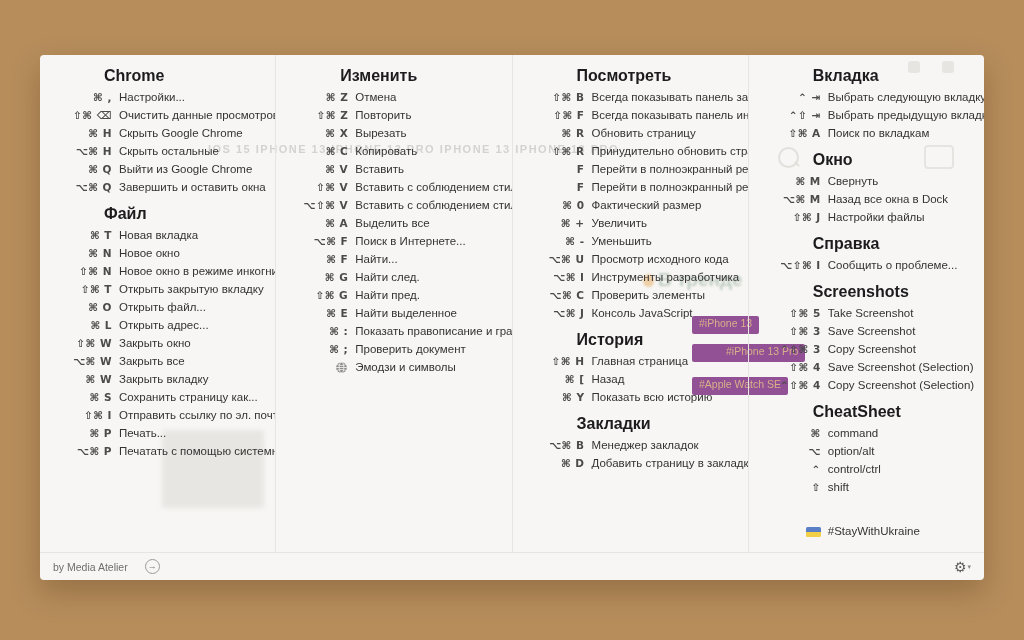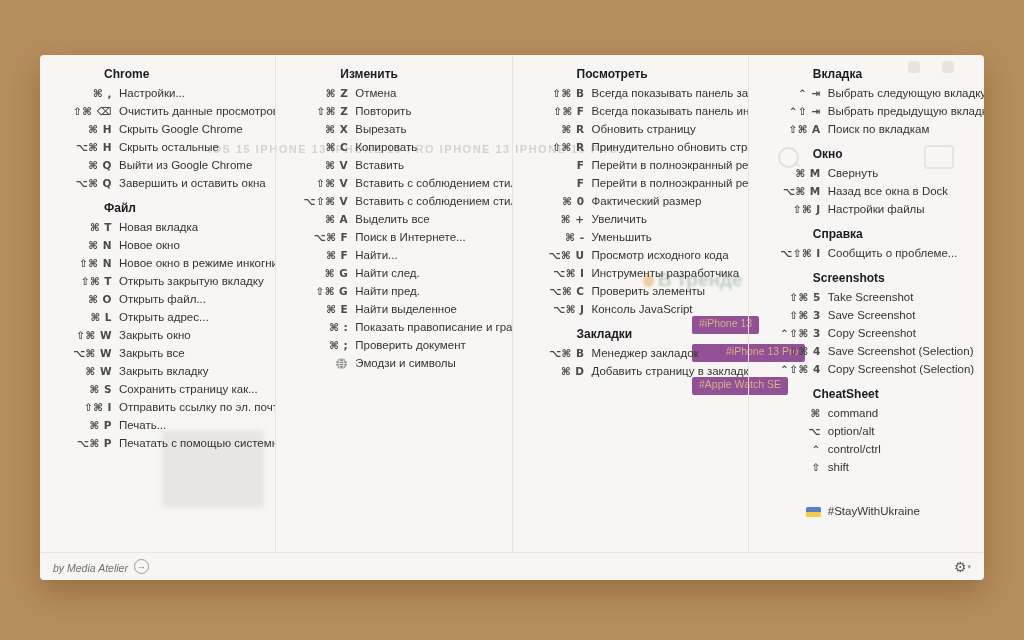--- a/index.html
+++ b/index.html
@@ -24,34 +24,34 @@
   .ghost-flame{left:603px;top:219px;width:11px;height:13px;background:#e8b06a;border-radius:50% 50% 45% 45%;opacity:.55;filter:blur(1.2px);}
   .ghost-trending{left:618px;top:214px;font-size:19px;font-weight:bold;color:#9fb3a4;opacity:.6;filter:blur(1px);white-space:nowrap;}
   .ghost-tag{left:652px;height:17px;padding:1px 7px 0;border-radius:2px;background:#701a75;opacity:.75;
     font-size:10.5px;color:#cf9a66;white-space:nowrap;filter:blur(.7px);}
   .ghost-photo{left:122px;top:375px;width:102px;height:78px;background:#dcd9d5;opacity:.55;filter:blur(2.5px);border-radius:3px;}
   .ghost-dot{top:6px;width:12px;height:12px;border-radius:3px;background:#e4e2de;opacity:.8;}
   
   .cols{position:absolute;left:0;right:0;top:0;bottom:27px;display:flex;z-index:1;}
   .col{flex:1 1 0;min-width:0;border-right:1px solid #e6e5e2;padding-top:8px;overflow:hidden;}
   .col:last-child{border-right:none;}
-  .sec-title{font-size:12px;font-weight:bold;color:#1c1c1e;margin:9px 0 3px 64px;white-space:nowrap;}
+  .sec-title{font-size:16px;font-weight:bold;color:#1c1c1e;margin:9px 0 3px 64px;white-space:nowrap;}
   .section:first-child .sec-title{margin-top:4px;}
   .row{display:flex;align-items:center;height:18px;}
   .keys{flex:0 0 72px;text-align:right;font-family:"DejaVu Sans",sans-serif;
     font-size:10.5px;font-weight:600;color:#4b4b4b;letter-spacing:.5px;white-space:nowrap;}
   .keys svg,.keys .flagbox{vertical-align:-2px;}
   .label{margin-left:7px;font-size:11.5px;color:#333;white-space:nowrap;}
   .flagbox{display:inline-block;width:15px;height:10px;border-radius:1.5px;overflow:hidden;}
   .flagbox .b{height:5px;background:#5b7fc7;}
   .flagbox .y{height:5px;background:#f2cf46;}
   
   .footer{position:absolute;left:0;right:0;bottom:0;height:27px;border-top:1px solid #e6e5e2;
     display:flex;align-items:center;padding:0 13px;z-index:2;}
-  .credit{display:flex;align-items:flex-end;gap:6px;font-size:10.5px;color:#6e6e6e;cursor:pointer;font-style:italic;}
+  .credit{display:flex;align-items:center;gap:17px;font-size:10.5px;color:#6e6e6e;cursor:pointer;}
   .arrow-circle{display:inline-flex;align-items:center;justify-content:center;width:13px;height:13px;
     border:1px solid #9a9a9a;border-radius:50%;font-size:9px;color:#7a7a7a;line-height:1;}
   .spacer{flex:1;}
   .gear{display:flex;align-items:center;gap:1px;cursor:pointer;color:#5c5c5c;}
   .gear .g{font-family:"DejaVu Sans",sans-serif;font-size:14px;line-height:1;}
   .gear .caret{font-size:7px;color:#8a8a8a;}
 </style>
 </head>
 <body>
 
@@ -280,20 +280,35 @@
           <div class="row">
             <span class="keys">⌥⌘ C</span>
             <span class="label">Проверить элементы</span>
           </div>
           <div class="row">
             <span class="keys">⌥⌘ J</span>
             <span class="label">Консоль JavaScript</span>
           </div>
         </div>
         <div class="section">
+          <div class="sec-title">История</div>
+          <div class="row">
+            <span class="keys">⇧⌘ H</span>
+            <span class="label">Главная страница</span>
+          </div>
+          <div class="row">
+            <span class="keys">⌘ [</span>
+            <span class="label">Назад</span>
+          </div>
+          <div class="row">
+            <span class="keys">⌘ Y</span>
+            <span class="label">Показать всю историю</span>
+          </div>
+        </div>
+        <div class="section">
           <div class="sec-title">Закладки</div>
           <div class="row">
             <span class="keys">⌥⌘ B</span>
             <span class="label">Менеджер закладок</span>
           </div>
           <div class="row">
             <span class="keys">⌘ D</span>
             <span class="label">Добавить страницу в закладки</span>
           </div>
         </div>

